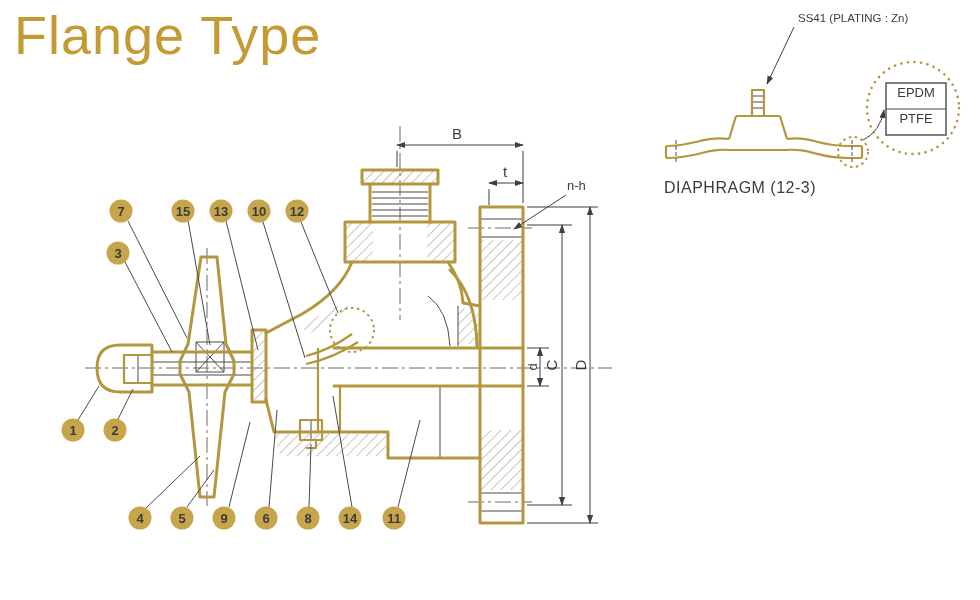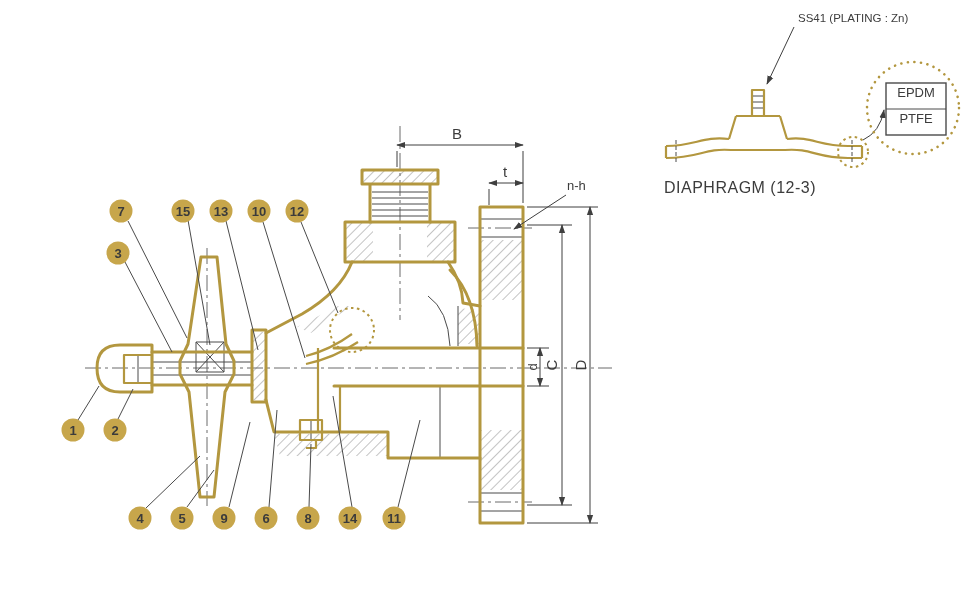--- a/index.html
+++ b/index.html
@@ -26,20 +26,21 @@
   .mat      { font-size:13px; text-anchor:middle; }
   .co   { fill:#C7A64B; }
   .co-t { font-size:13px; font-weight:bold; fill:#3b3b3b; text-anchor:middle; dominant-baseline:central; }
   .matbox { fill:#ffffff; stroke:#4a4a4a; stroke-width:1.4; }
 </style>
 </head>
 <body>
 
 <div class="stage">
 
+  <h1 class="page-title">Flange Type</h1>
 
   <svg class="drawing" width="980" height="600" viewBox="0 0 980 600">
 
     <defs>
       <pattern id="hatch" patternUnits="userSpaceOnUse" width="7" height="7" patternTransform="rotate(45)">
         <line x1="0" y1="0" x2="0" y2="7" stroke="#6b6b6b" stroke-width="0.8"></line>
       </pattern>
       <marker id="arr" viewBox="0 0 10 10" refX="9" refY="5" markerWidth="9" markerHeight="9" orient="auto-start-reverse">
         <path d="M0,1.5 L10,5 L0,8.5 Z" fill="#3f3f3f"></path>
       </marker>

